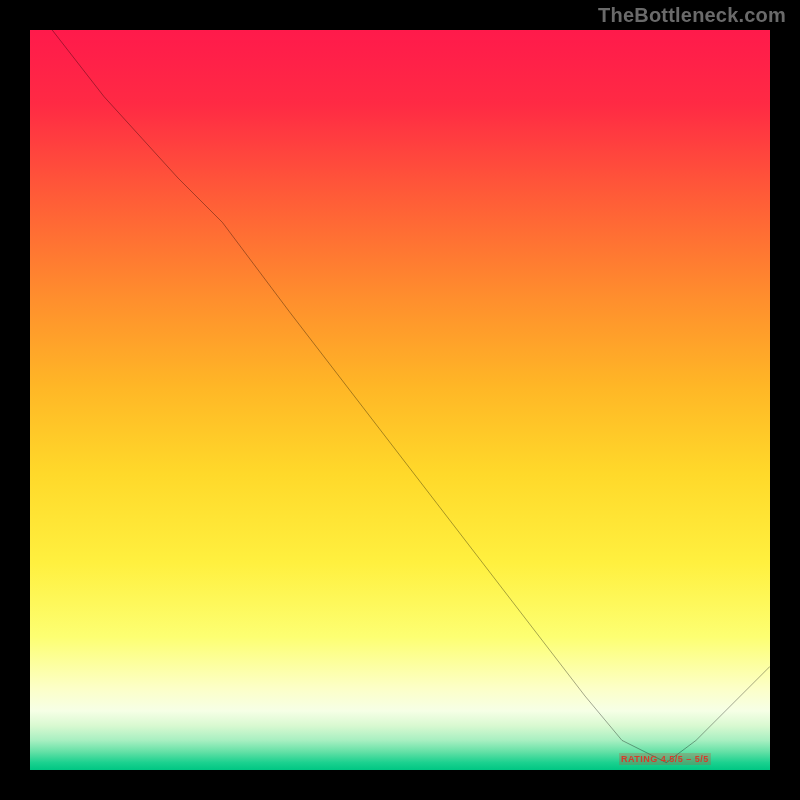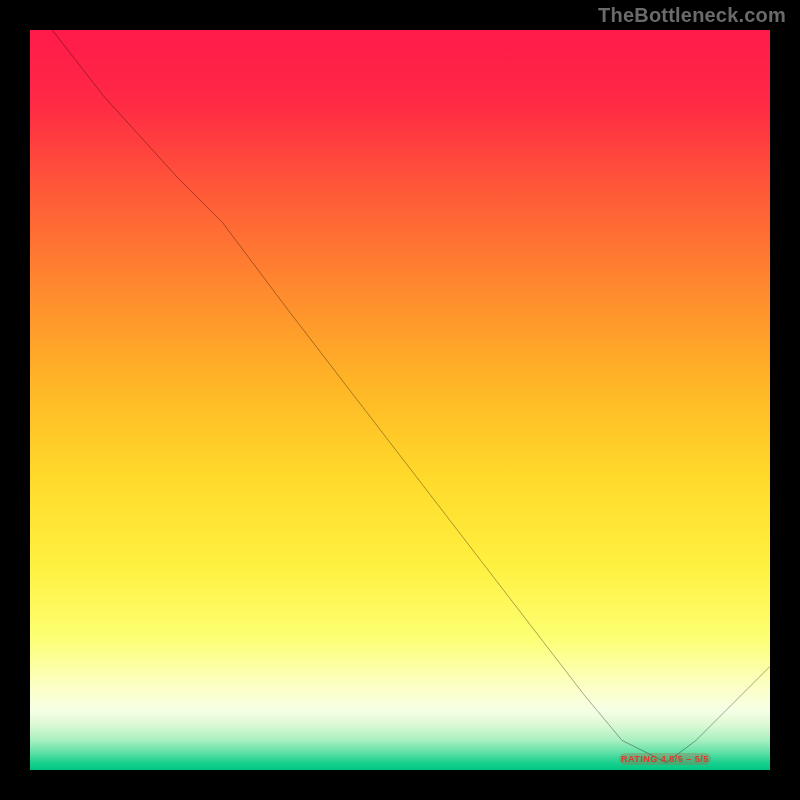--- a/index.html
+++ b/index.html
@@ -46,21 +46,21 @@
     height: 100%;
   }
   .marker-label {
     position: absolute;
     color: #d63b2b;
     font-size: 9px;
     font-weight: 700;
     letter-spacing: 0.5px;
     background: rgba(216,59,43,0.25);
     padding: 1px 2px;
-    border-radius: 6px;
+    border-radius: 0;
     white-space: nowrap;
   }
 </style>
 </head>
 <body>
 
 <div class="frame">
 
   <div class="watermark">TheBottleneck.com</div>
 

